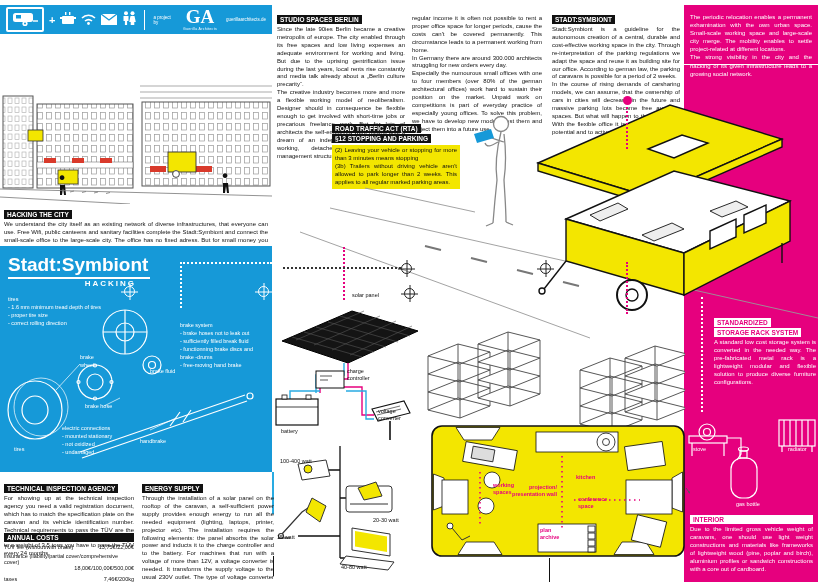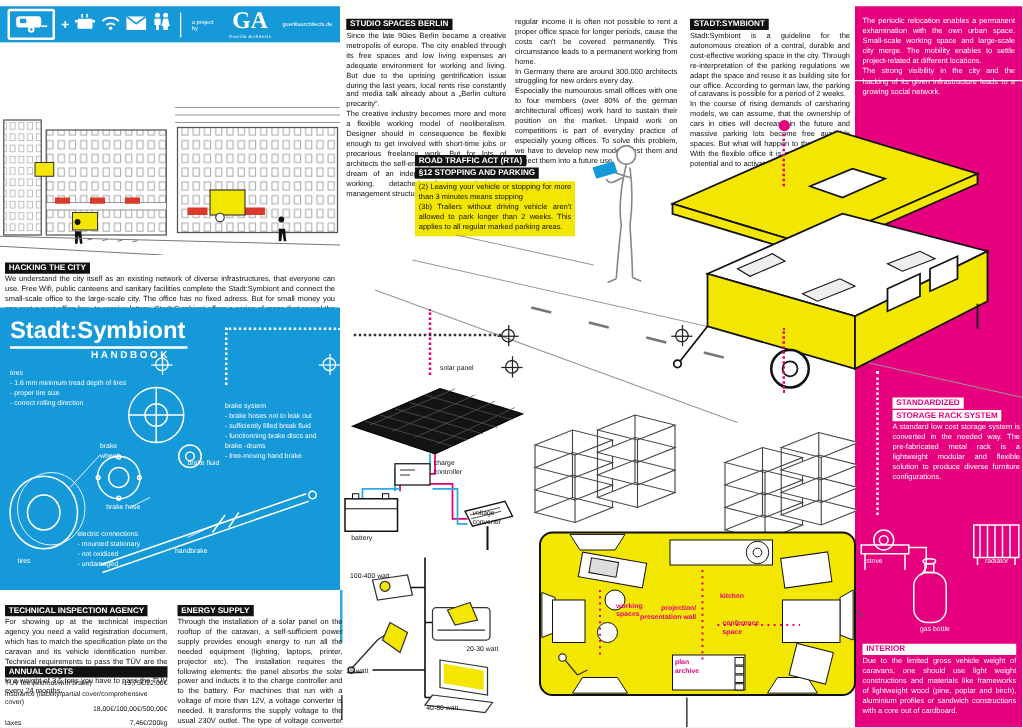--- a/index.html
+++ b/index.html
@@ -190,21 +190,21 @@
   </svg>
 
   <div class="abs" style="left:4px;top:203px;width:264px;">
     <span class="bar">HACKING THE CITY</span>
     <div class="bt">We understand the city itself as an existing network of diverse infrastructures, that everyone can use. Free Wifi, public canteens and sanitary facilities complete the Stadt:Symbiont and connect the small-scale office to the large-scale city. The office has no fixed adress. But for small money you can rent a post office box, to receive letters. Stadt:Symbiont offers a series of maps that reveal the resources in the Berlin districts.</div>
   </div>
 
   <div class="bluepanel">
     <div style="padding:8px 0 0 8px;">
       <span class="hbtitle">Stadt:Symbiont</span>
-      <span class="hbsub">HANDBOOK</span>
+      <span class="hbsub">HACKING</span>
     </div>
     <svg class="abs" style="left:0;top:44px;" width="272" height="182" viewBox="0 0 272 182">
       <g stroke="#fff" fill="none" stroke-width="1.2">
         <ellipse cx="35" cy="120" rx="27" ry="29"></ellipse>
         <ellipse cx="35" cy="120" rx="13" ry="14"></ellipse>
         <ellipse cx="41" cy="117" rx="27" ry="29" stroke-width="0.7"></ellipse>
         <circle cx="95" cy="92" r="17"></circle>
           <circle cx="95" cy="92" r="8"></circle>
         <circle cx="95" cy="75.5" r="1.5"></circle>
           <circle cx="95" cy="108.5" r="1.5"></circle>

